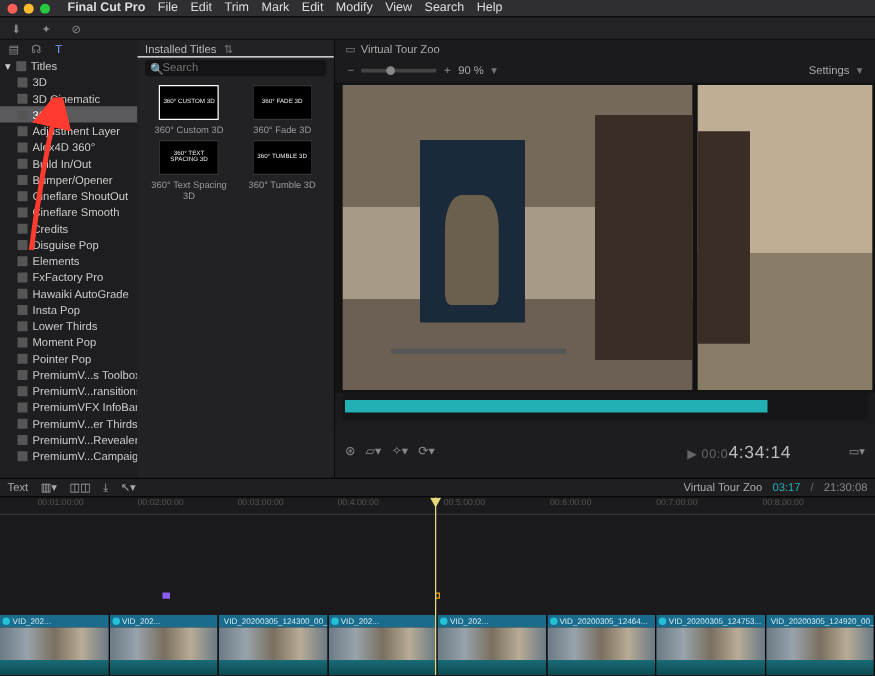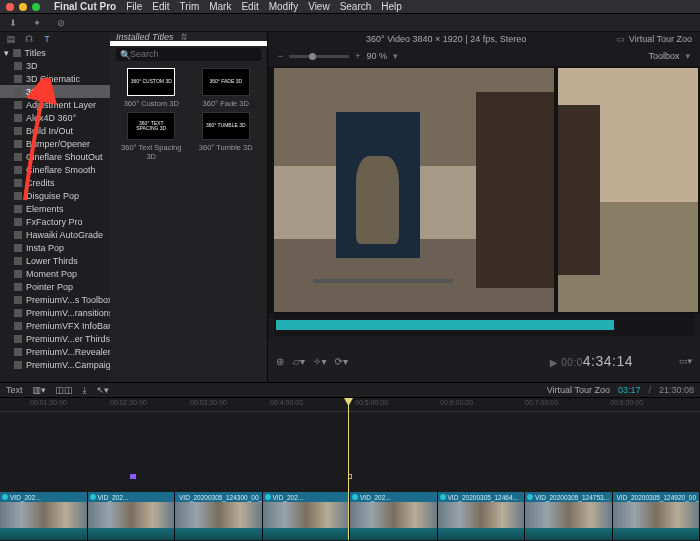--- a/index.html
+++ b/index.html
@@ -21,21 +21,21 @@
   .main { display: flex; height: 350px; }
   .left-col { width: 268px; display: flex; background: #1e1e20; border-right: 1px solid #0a0a0a;}
   .browser-sidebar { width: 112px; background: #1e1e20; overflow:hidden;}
   .sidebar-head { height: 14px; display:flex; align-items:center; padding:0 4px; gap:4px;}
   .sb-item { display:flex; align-items:center; gap:4px; padding: 1px 4px 1px 14px; color:#ccc; font-size:9px; height:13px; white-space:nowrap; overflow:hidden;}
   .sb-item.selected { background:#5a5a5e; color:#fff;}
   .sb-root { padding-left:4px; font-weight:500;}
   .sb-icn { width:8px; height:8px; flex-shrink:0; background:#555;}
 
   .thumbs-panel { flex:1; background:#222225; display:flex; flex-direction:column;}
-  .thumbs-head { height:14px; display:flex; align-items:center; padding:0 6px; gap:6px; border-bottom:5px solid #ffffff;font-style:italic;}
+  .thumbs-head { height:14px; display:flex; align-items:center; padding:0 6px; gap:6px; border-bottom:1px solid #ffffff;}
   .thumbs-head .title { color:#bbb; }
   .thumbs-search { height:16px; display:flex; align-items:center; padding:2px 6px;}
   .search { flex:1; background:#141416; border:none; border-radius:3px; height:13px; color:#aaa; font-size:9px; padding:0 14px;}
   .search-wrap { position:relative; flex:1;}
   .search-wrap .sicon { position:absolute; left:4px; top:2px; color:#666;}
   .thumb-grid { flex:1; padding:6px; display:grid; grid-template-columns: 1fr 1fr; gap:4px; align-content:start;}
   .thumb-cell { text-align:center;}
   .thumb { width:48px; height:28px; background:#000; margin:0 auto 3px; display:flex; align-items:center; justify-content:center; color:#eee; font-size:5px; text-align:center; line-height:1.1; padding:1px; border:1px solid #333;}
   .thumb.selected { border:1px solid #fff;}
   .thumb-label { font-size:7.5px; color:#999;}
@@ -260,34 +260,33 @@
           <div class="thumb-cell">
             <div class="thumb">360° TUMBLE 3D</div>
             <div class="thumb-label">360° Tumble 3D</div>
           </div>
         </div>
     </div>
   </div>
 
   <div class="right-col">
     <div class="viewer-head">
-      <span class="mid">360° Video 3840 × 1920 | 24 fps, Stereo</span>
       <span class="rght">
         <span style="color:#777">▭</span>
         <span>Virtual Tour Zoo</span>
       </span>
     </div>
     <div class="viewer-ctrl">
       <span style="color:#888">−</span>
       <div class="slider"></div>
       <span style="color:#888">+</span>
       <span style="color:#aaa">90 %</span>
       <span style="color:#777">▾</span>
       <div class="spacer"></div>
-      <span style="color:#aaa">Toolbox</span>
+      <span style="color:#aaa">Settings</span>
       <span style="color:#777">▾</span>
     </div>
     <div class="viewer-body">
       <div class="viewport vp-main">
         <div class="hall"></div>
         <div class="statue"></div>
         <div class="door"></div>
         <div class="rope"></div>
       </div>
       <div class="viewport vp-side" style="flex:0 0 140px">

